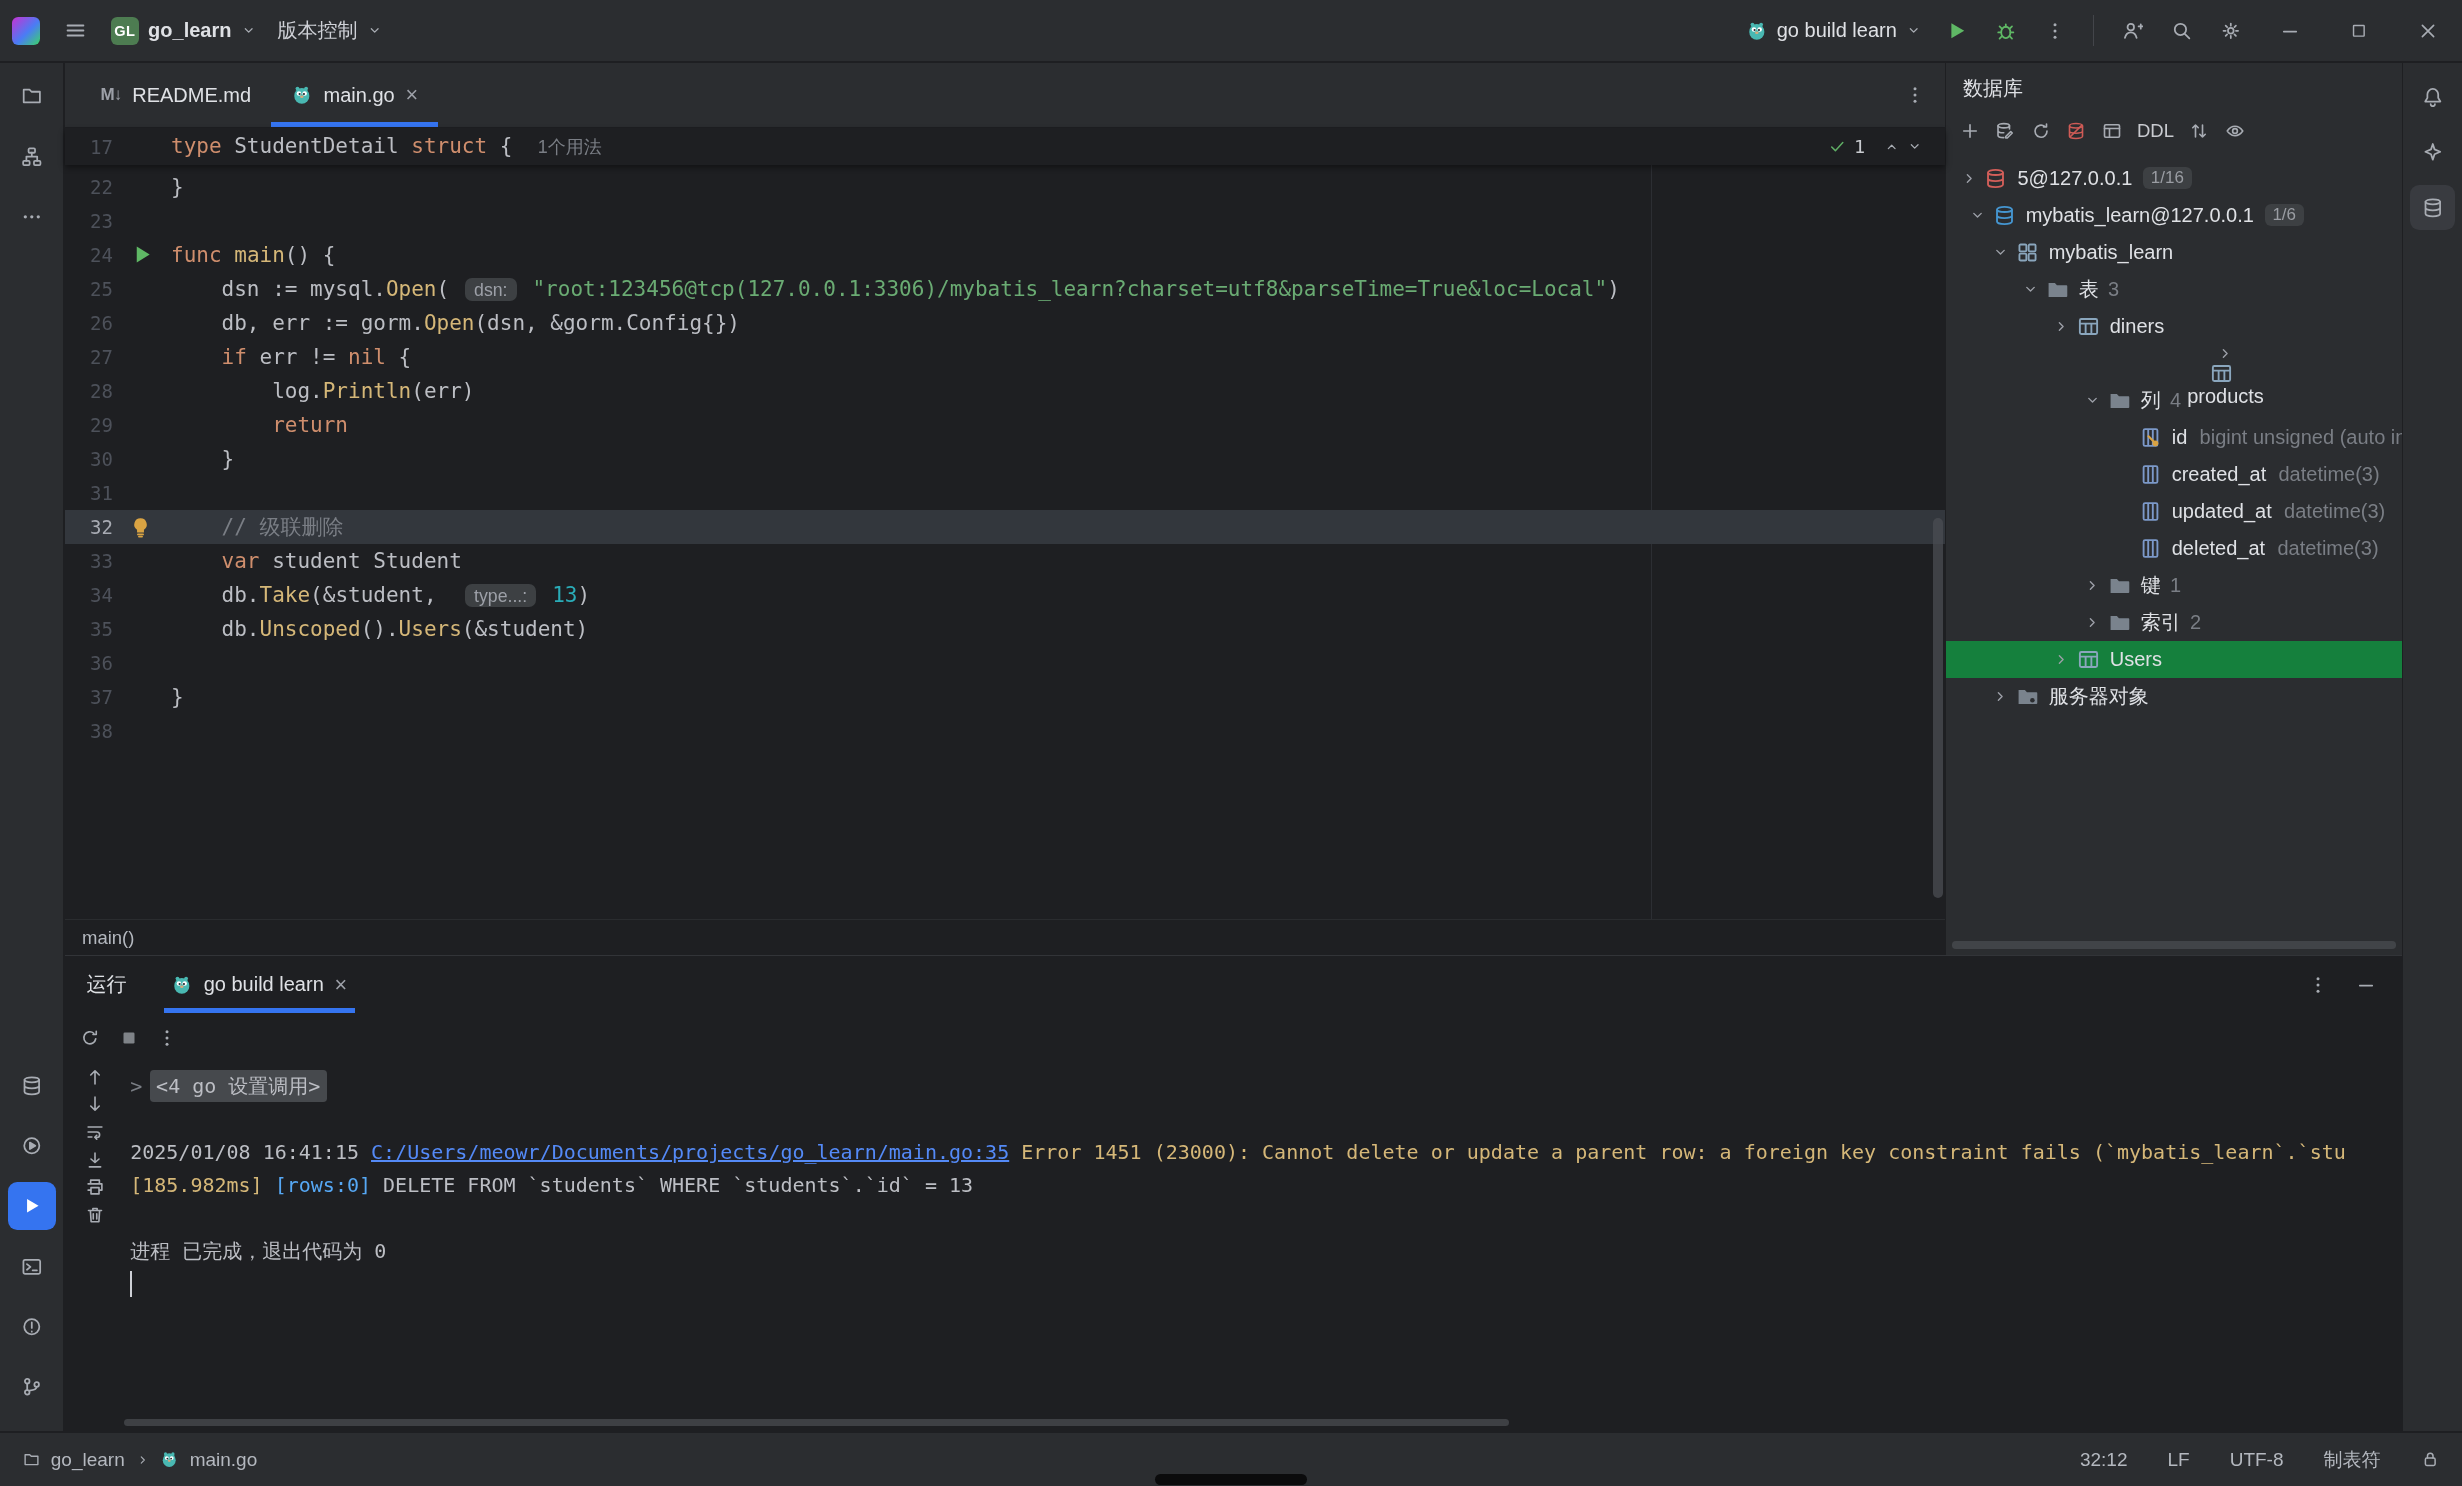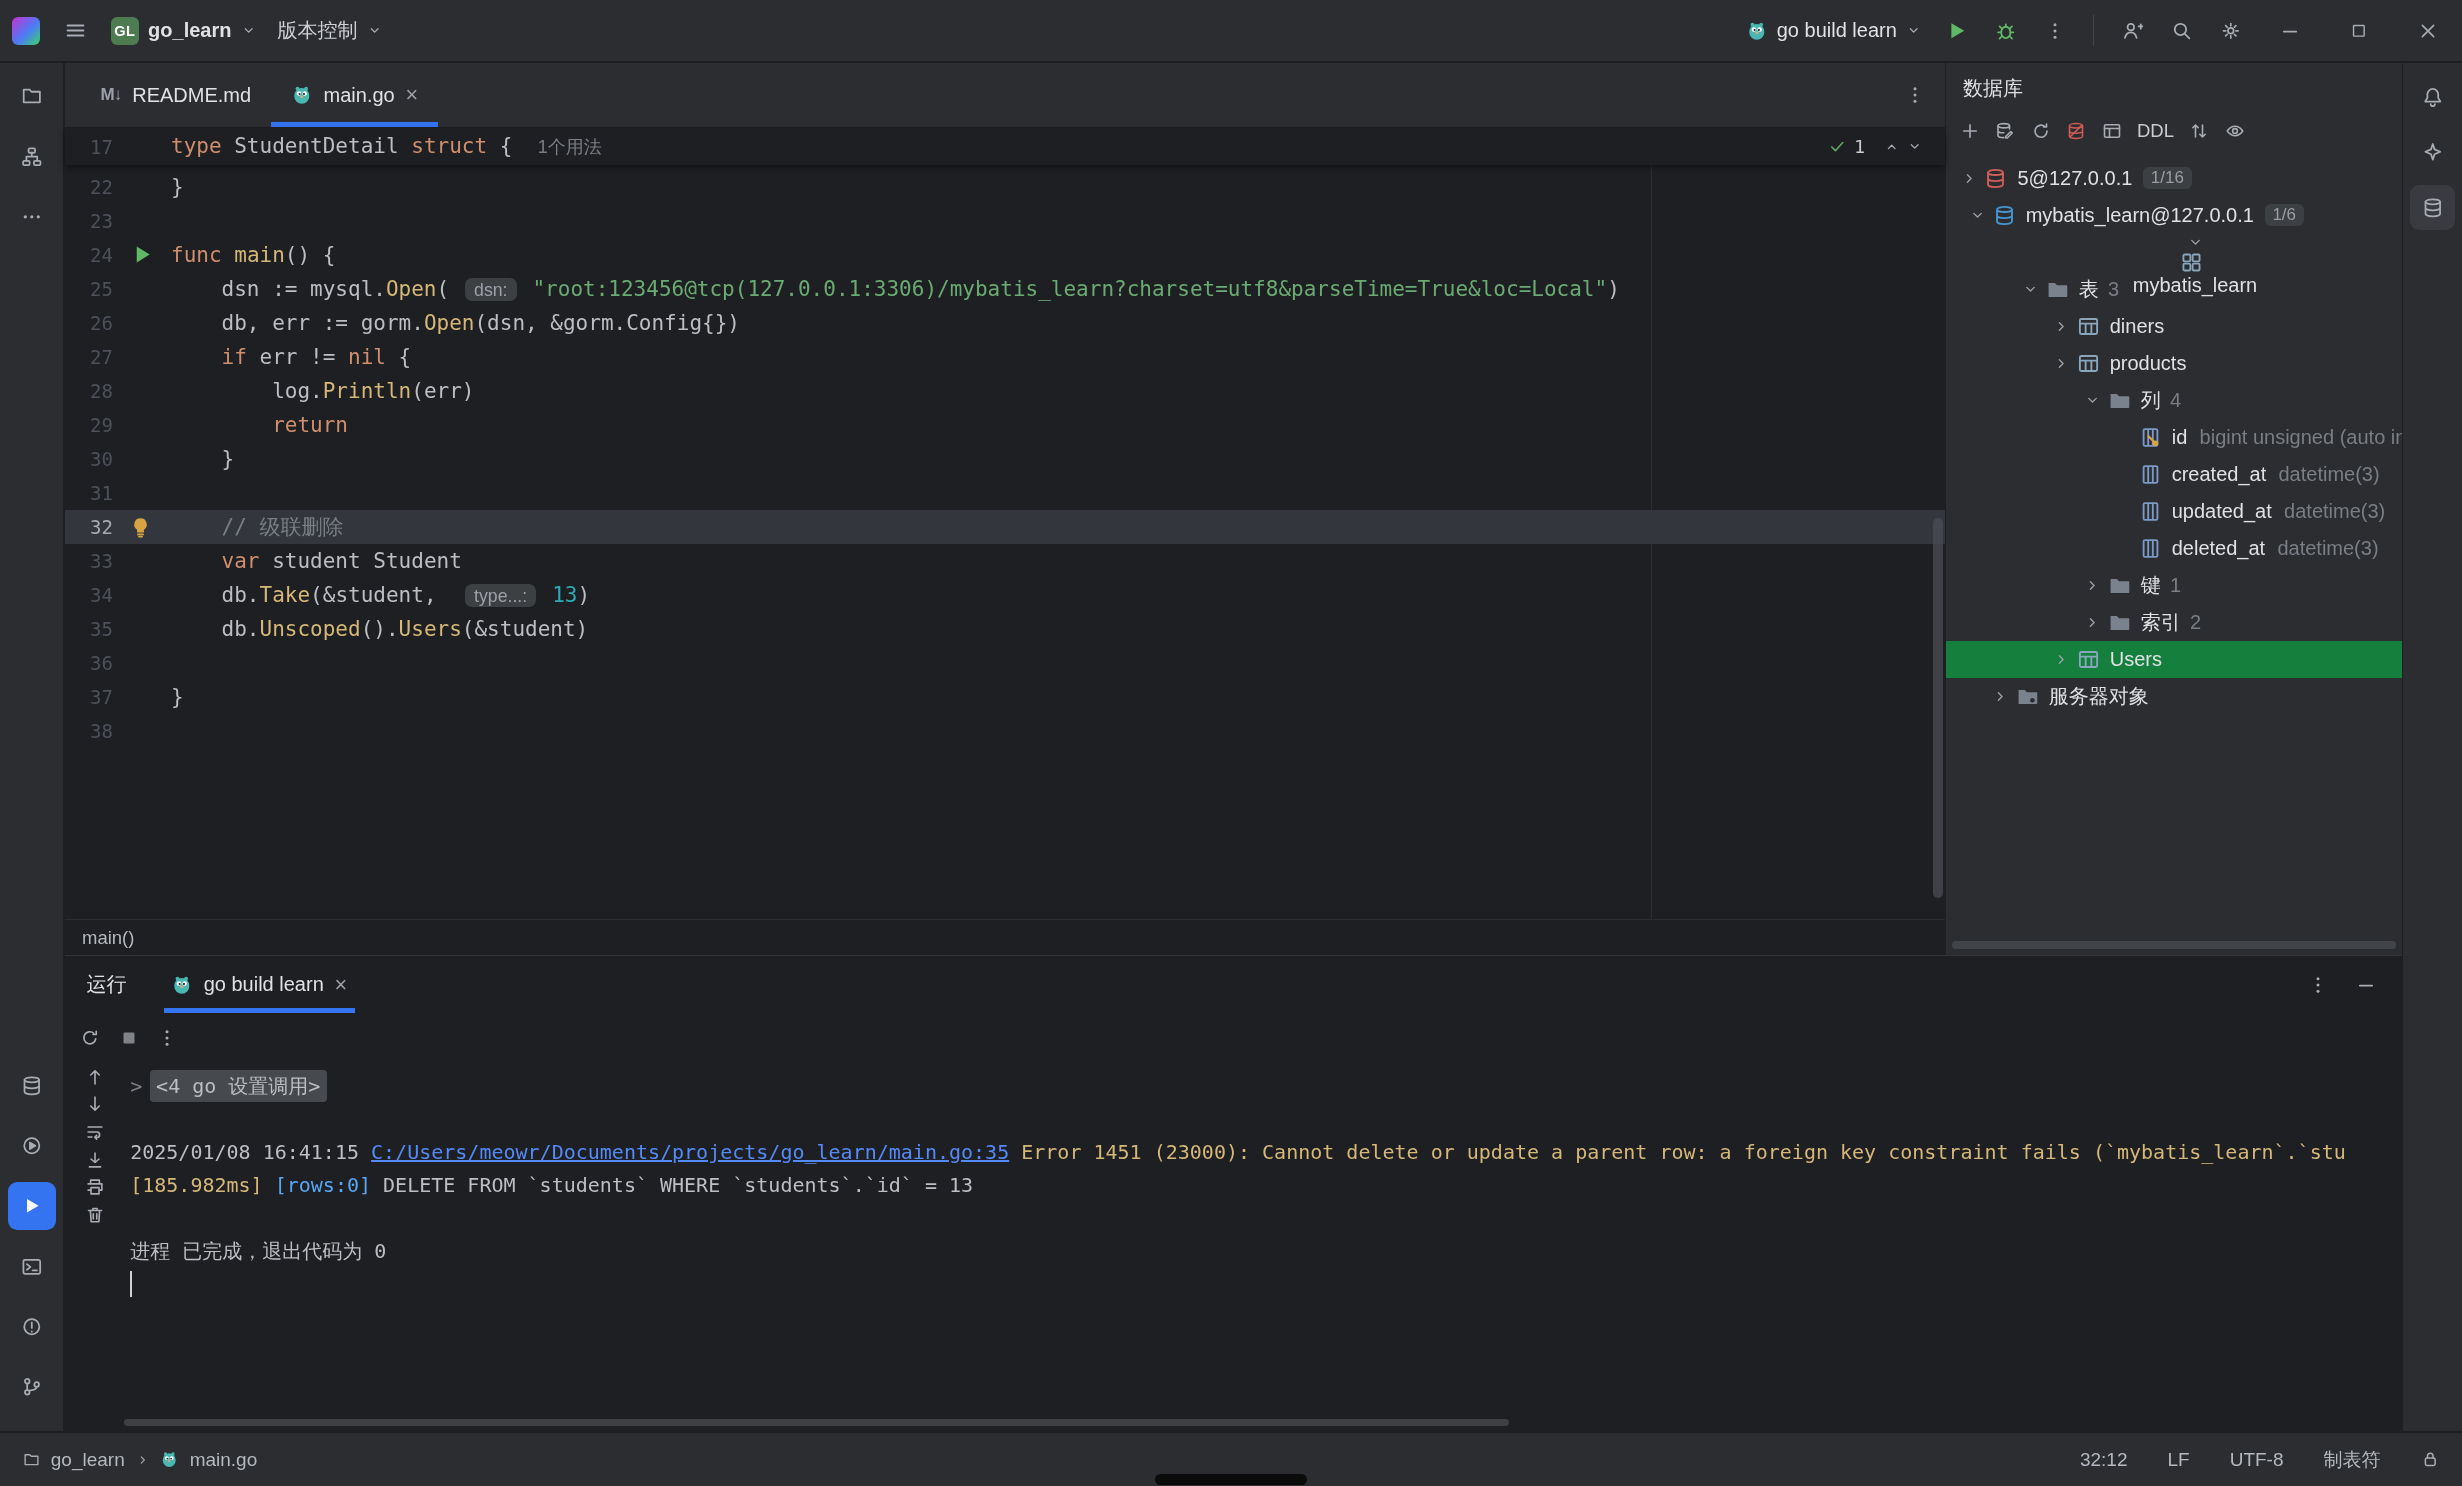--- a/index.html
+++ b/index.html
@@ -586,21 +586,21 @@
           <svg viewBox="0 0 16 16" width="23" height="23">
             <g fill="none" stroke="#4596d1" stroke-width="1.3">
               <ellipse cx="8" cy="3.8" rx="5.2" ry="1.8"></ellipse>
               <path d="M2.8 3.8v8.4c0 1 2.3 1.8 5.2 1.8s5.2-.8 5.2-1.8V3.8M2.8 8c0 1 2.3 1.8 5.2 1.8S13.2 9 13.2 8"></path>
             </g>
           </svg>
         </span>
         <span class="tlabel">mybatis_learn@127.0.0.1</span>
         <span class="tbadge">1/6</span>
       </div>
-      <div class="tree-row" style="padding-left: 42px; flex-direction: column;">
+      <div class="tree-row" style="padding-left: 42px;">
         <span class="chev">
           <svg viewBox="0 0 16 16" width="17" height="17" fill="none" stroke="currentColor" stroke-width="1.3" stroke-linecap="round" stroke-linejoin="round">
             <path d="M4.5 6L8 9.5 11.5 6"></path>
           </svg>
         </span>
         <span class="ticon">
           <svg viewBox="0 0 16 16" width="23" height="23">
             <g fill="none" stroke="#8aa6bd" stroke-width="1.3">
               <rect x="2.4" y="2.4" width="4.8" height="4.8" rx="0.8"></rect>
               <rect x="8.8" y="2.4" width="4.8" height="4.8" rx="0.8"></rect>
@@ -634,21 +634,21 @@
         <span class="ticon">
           <svg viewBox="0 0 16 16" width="23" height="23">
             <g fill="none" stroke="#8aa6bd" stroke-width="1.3">
               <rect x="2" y="2.8" width="12" height="10.4" rx="1"></rect>
               <path d="M2 6h12M6 6v7.2M10 6v7.2"></path>
             </g>
           </svg>
         </span>
         <span class="tlabel">diners</span>
       </div>
-      <div class="tree-row" style="padding-left: 103px;">
+      <div class="tree-row" style="padding-left: 103px; flex-direction: column;">
         <span class="chev">
           <svg viewBox="0 0 16 16" width="17" height="17" fill="none" stroke="currentColor" stroke-width="1.3" stroke-linecap="round" stroke-linejoin="round">
             <path d="M6 4.5L9.5 8 6 11.5"></path>
           </svg>
         </span>
         <span class="ticon">
           <svg viewBox="0 0 16 16" width="23" height="23">
             <g fill="none" stroke="#8aa6bd" stroke-width="1.3">
               <rect x="2" y="2.8" width="12" height="10.4" rx="1"></rect>
               <path d="M2 6h12M6 6v7.2M10 6v7.2"></path>

